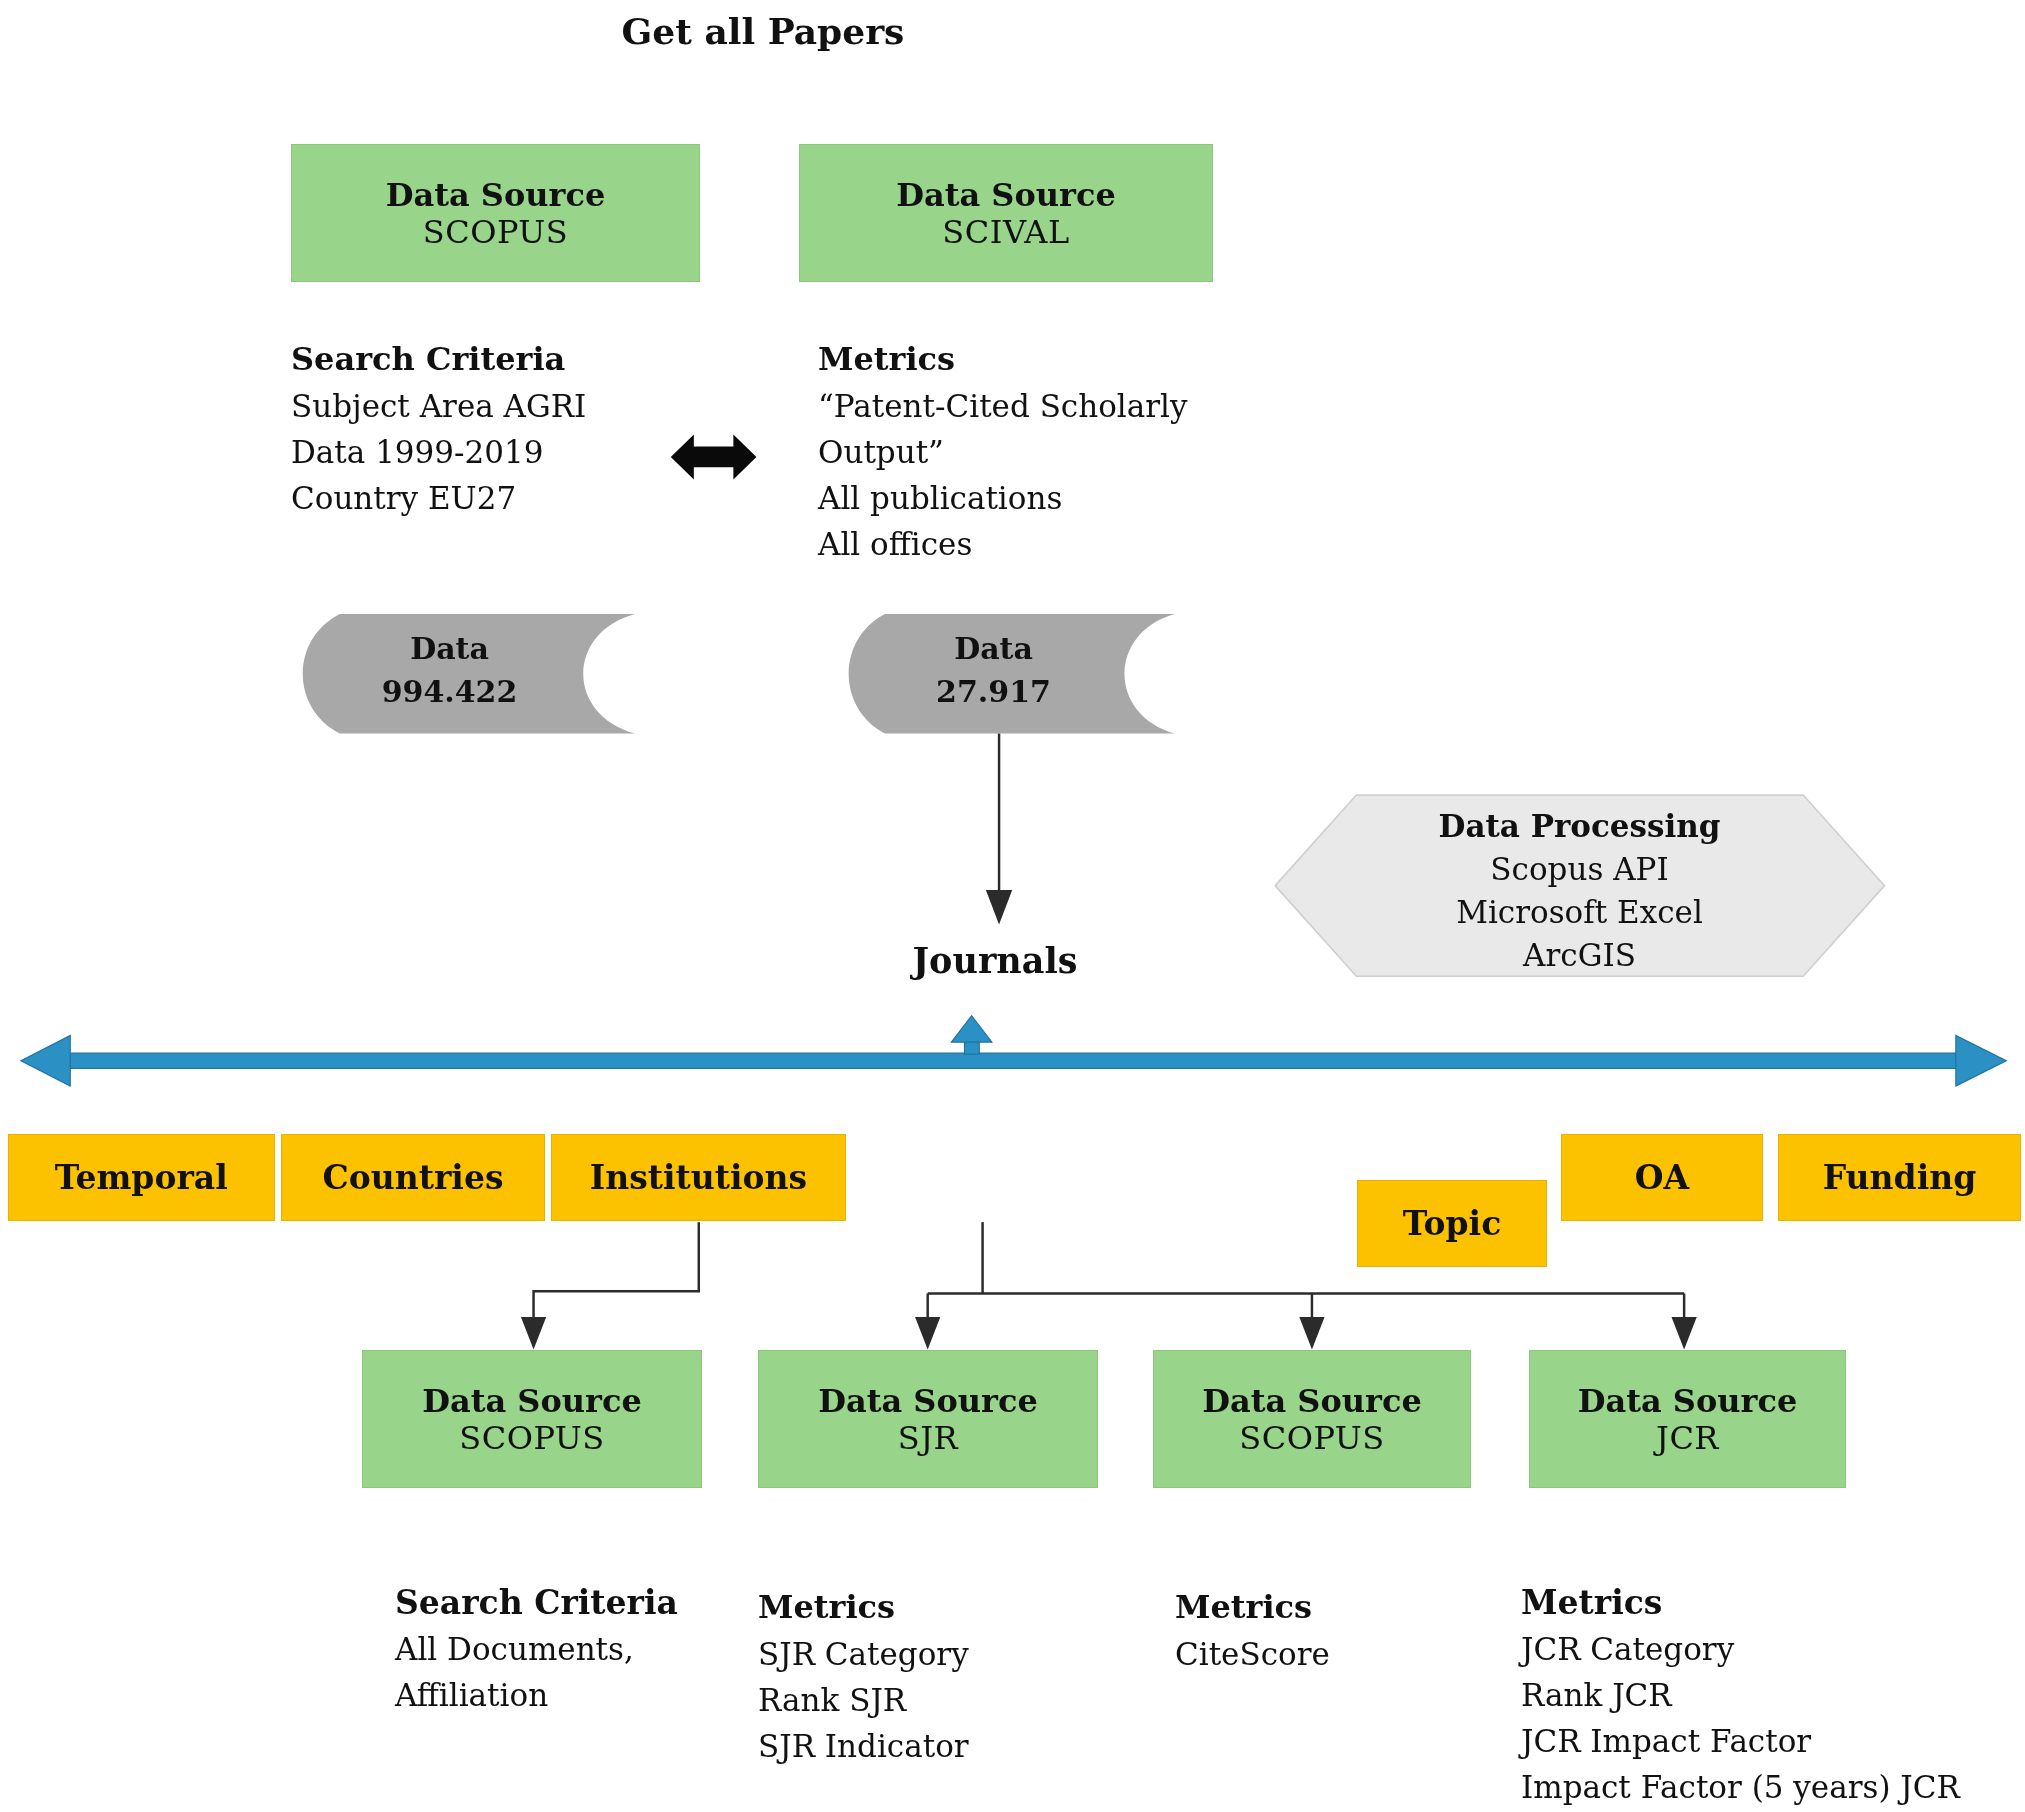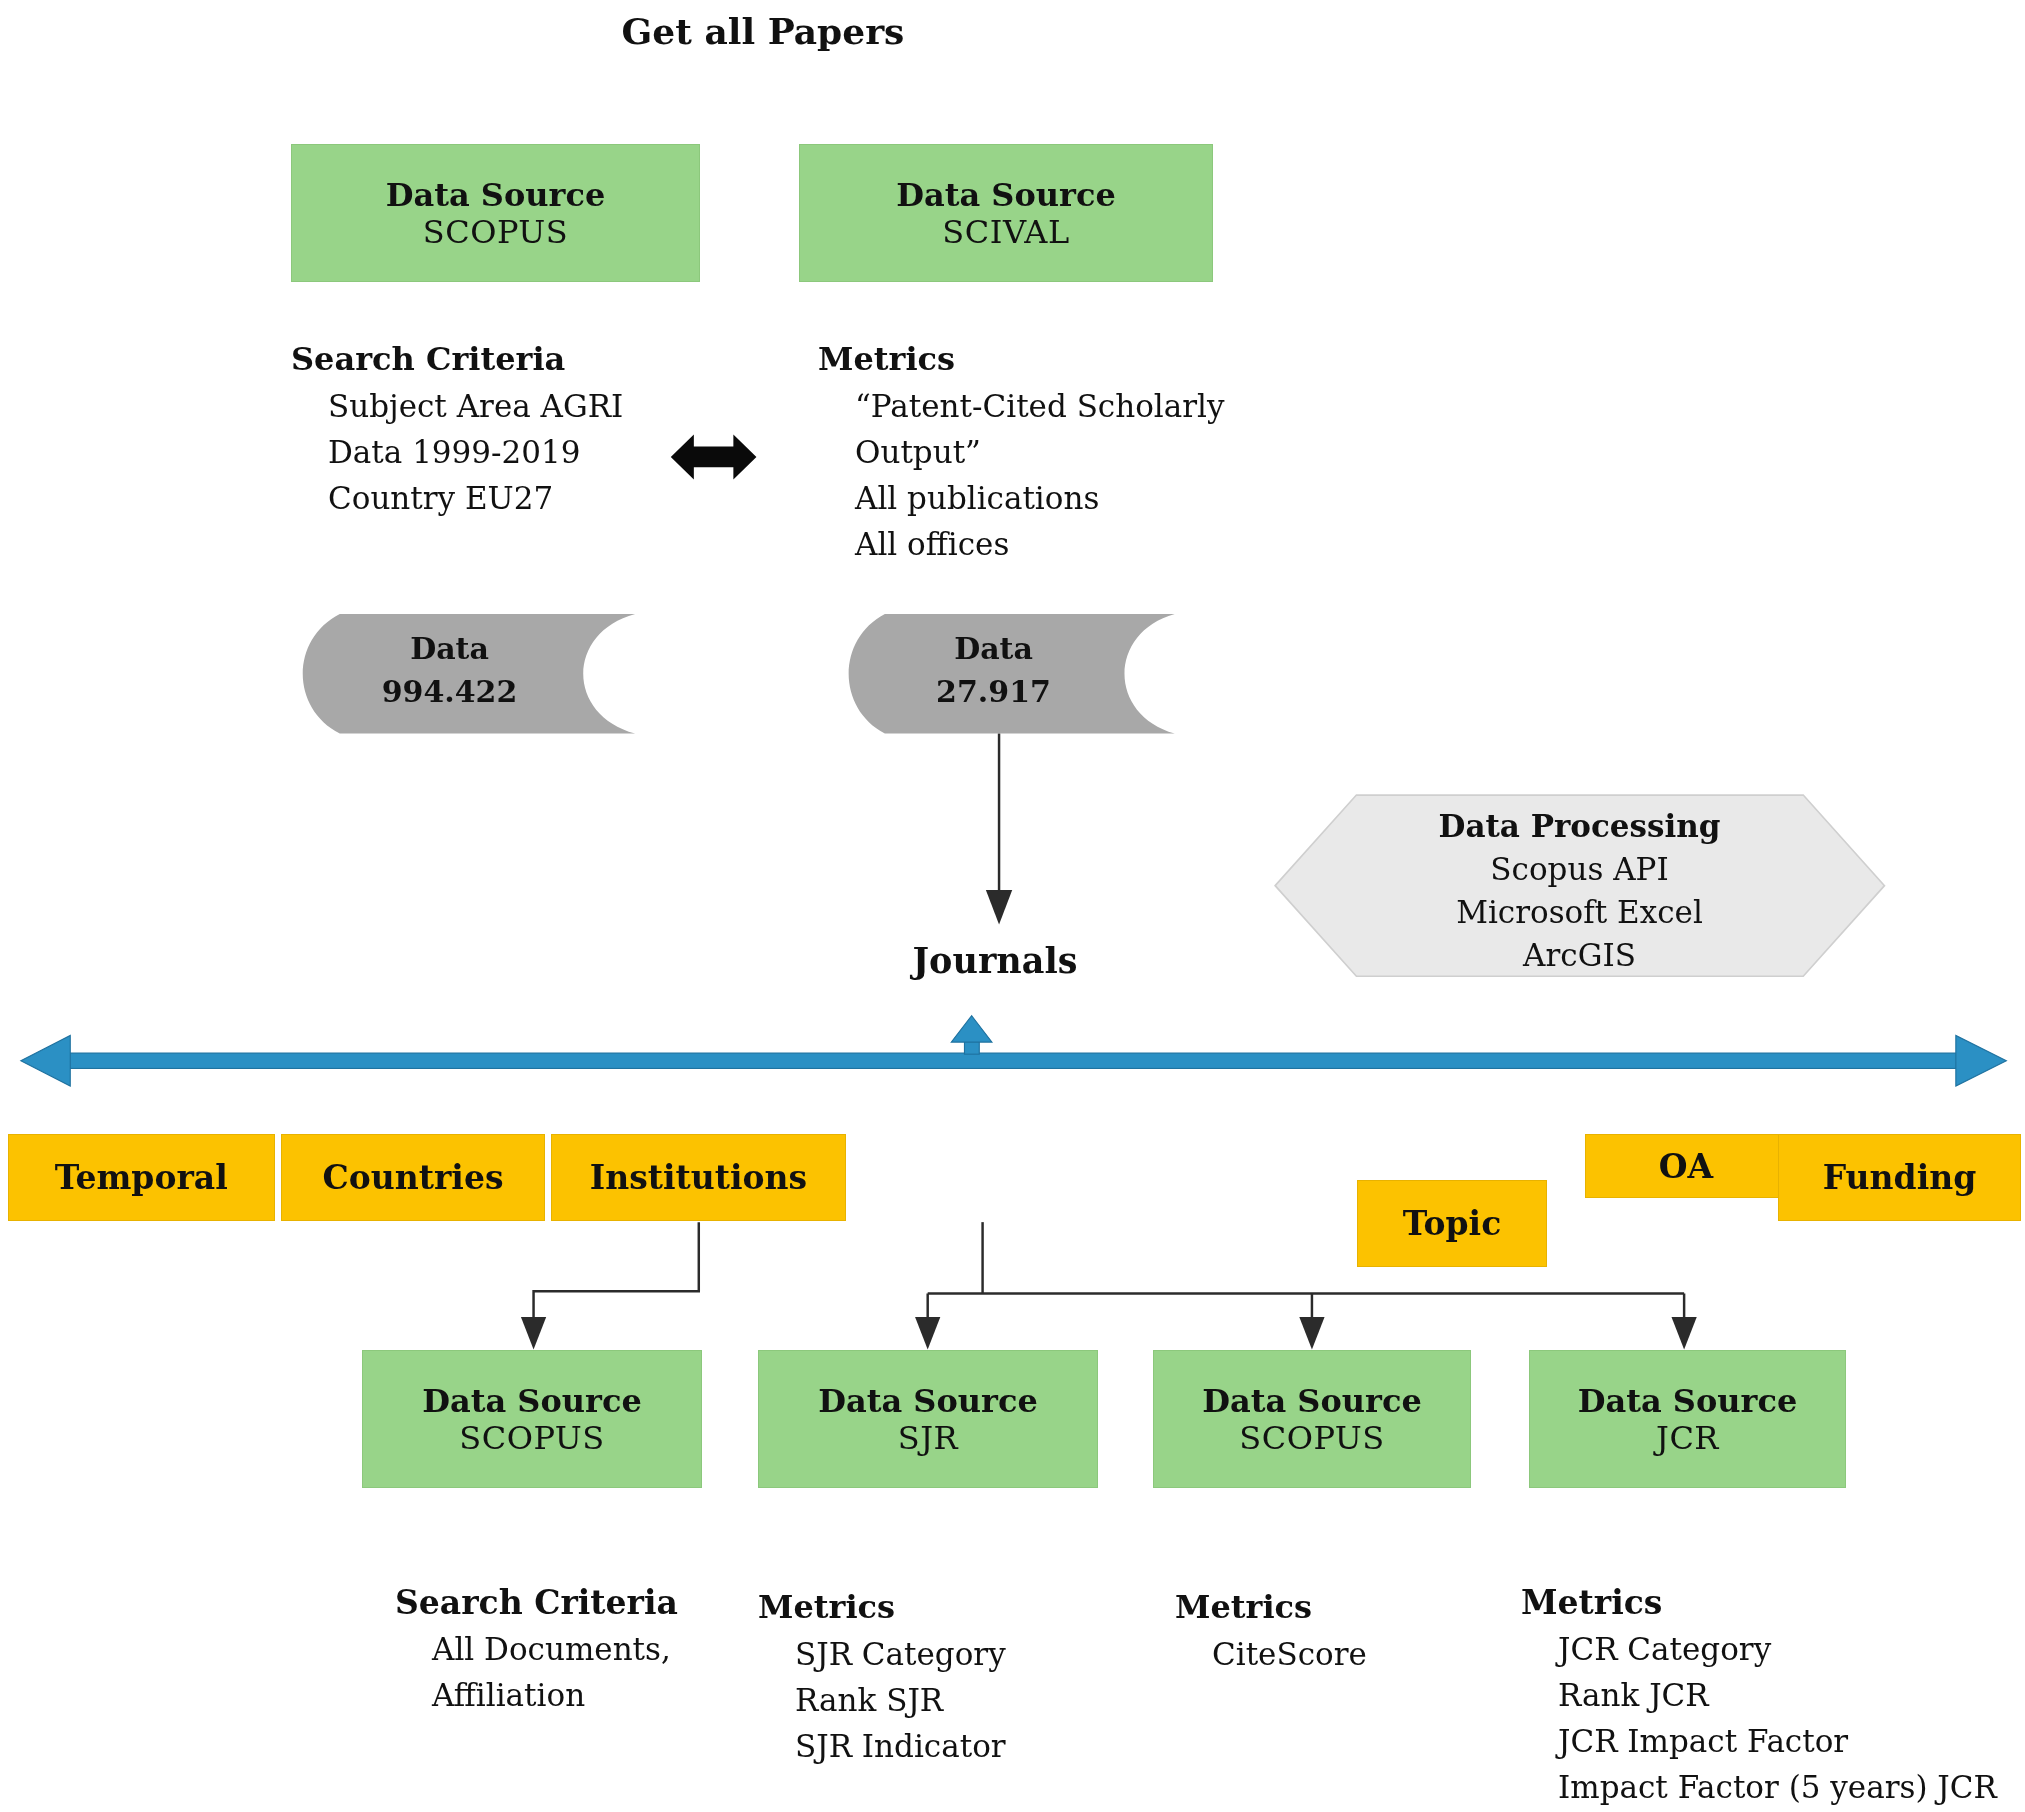--- a/index.html
+++ b/index.html
@@ -20,21 +20,21 @@
   }
   .gbox{
     position:absolute;background:#98d489;border:1.1px solid #8cc87c;
     box-sizing:border-box;display:flex;flex-direction:column;
     align-items:center;justify-content:center;gap:5px;text-align:center;
   }
   .gb-h{font-weight:bold;font-size:32px;line-height:1;}
   .gb-n{font-size:32px;line-height:1;letter-spacing:0.5px;}
   .tblock{position:absolute;}
   .tb-h{font-size:32px;font-weight:bold;line-height:47px;}
-  .tb-l{font-size:31px;line-height:46px;margin-left:37px;}
+  .tb-l{font-size:31px;line-height:46px;}
   .store-text{
     position:absolute;text-align:center;font-weight:bold;
     font-size:30px;line-height:43px;
   }
   .hex-text{position:absolute;text-align:center;font-size:31px;line-height:43px;}
   .hx-h{font-weight:bold;}
   .analysis{position:absolute;font-weight:bold;font-size:35px;text-align:center;}
   .obox{
     position:absolute;background:#fcc200;border:0.5px solid #e8b200;
     box-sizing:border-box;display:flex;align-items:center;justify-content:center;
@@ -129,21 +129,21 @@
   </div>
   <div class="obox" style="left:281px;top:1134px;width:264px;height:87px;">
     <span>Countries</span>
   </div>
   <div class="obox" style="left:551px;top:1134px;width:295px;height:87px;">
     <span>Institutions</span>
   </div>
   <div class="obox" style="left:1357px;top:1180px;width:190px;height:87px;">
     <span>Topic</span>
   </div>
-  <div class="obox" style="left:1561px;top:1134px;width:202px;height:64px;margin-left:24px;">
+  <div class="obox" style="left:1561px;top:1134px;width:202px;height:87px;">
     <span>OA</span>
   </div>
   <div class="obox" style="left:1778px;top:1134px;width:243px;height:87px;text-align:center;">
     <span>Funding</span>
   </div>
 
   <div class="gbox" style="left:362px;top:1350px;width:340px;height:138px;">
     <div class="gb-h">Data Source</div>
     <div class="gb-n">SCOPUS</div>
   </div>

